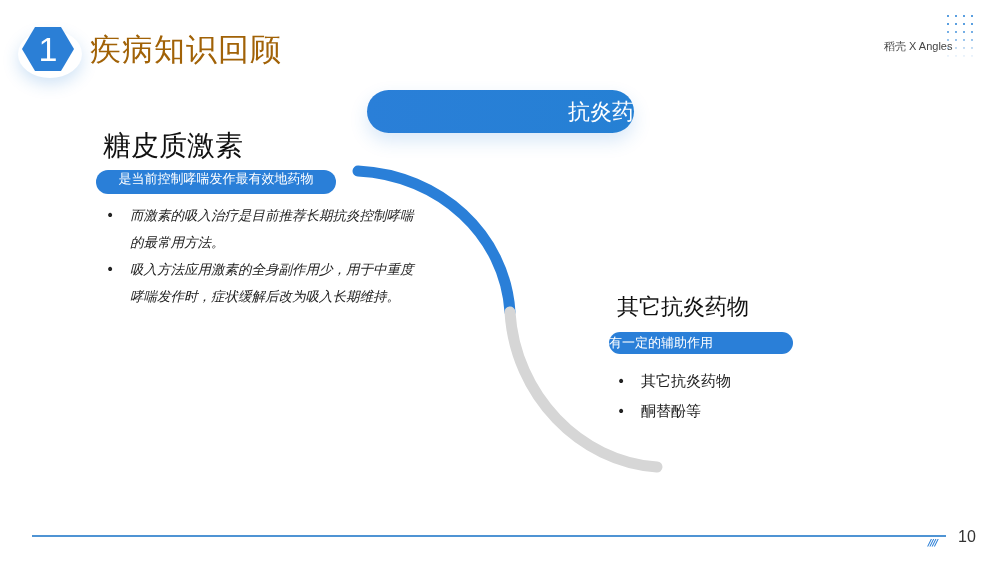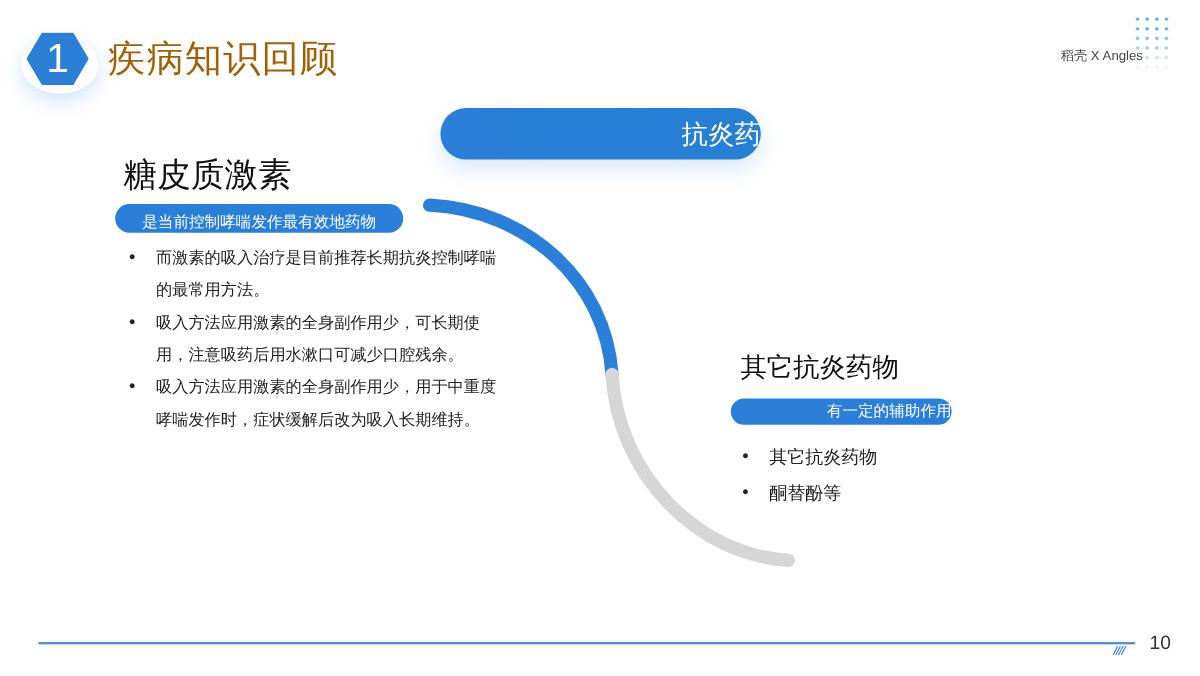--- a/index.html
+++ b/index.html
@@ -36,30 +36,30 @@
   .center-pill {
     position: absolute; left: 367px; top: 90px; width: 267px; height: 43px;
     border-radius: 22px; background: linear-gradient(90deg, #2a7fd8, #2580d4);
     box-shadow: 0 8px 18px rgba(43,127,214,0.18);
     color: #fff; font-size: 22px; display: flex; align-items: center; justify-content: flex-end;
   }
 
   .left-title { position: absolute; left: 103px; top: 128px; font-size: 28px; color: #111; line-height: 36px; }
   .left-tag {
     position: absolute; left: 96px; top: 170px; width: 240px; height: 24px; border-radius: 12px;
-    background: #2a7fd8; color: #fff; font-size: 13px; display: flex; align-items: flex-end; justify-content: center;
+    background: #2a7fd8; color: #fff; font-size: 13px; display: flex; align-items: flex-start; justify-content: center;
   }
   .left-list { position: absolute; left: 106px; top: 202px; width: 310px; list-style: none; }
-  .left-list li { position: relative; padding-left: 24px; font-size: 13.5px; line-height: 27px; color: #222; }
+  .left-list li { position: relative; padding-left: 24px; font-size: 13.5px; line-height: 27px; color: #222; font-style: italic; }
   .left-list li::before { content: "•"; position: absolute; left: 0; top: 0; font-size: 14px; }
 
   .right-title { position: absolute; left: 617px; top: 290px; font-size: 22px; color: #111; line-height: 34px; }
   .right-tag {
     position: absolute; left: 609px; top: 332px; width: 184px; height: 22px; border-radius: 11px;
-    background: #2a7fd8; color: #fff; font-size: 13px; display: flex; align-items: center; justify-content: flex-end;
+    background: #2a7fd8; color: #fff; font-size: 13px; display: flex; align-items: center; justify-content: flex-start;
   }
   .right-list { position: absolute; left: 617px; top: 367px; list-style: none; }
   .right-list li { position: relative; padding-left: 24px; font-size: 15px; line-height: 29.5px; color: #222; }
   .right-list li::before { content: "•"; position: absolute; left: 0; top: 0; font-size: 14px; }
 
   .arc { position: absolute; left: 0; top: 0; width: 1000px; height: 563px; pointer-events: none; }
 
   .footer-line { position: absolute; left: 32px; top: 535px; width: 914px; height: 2px; background: #4f94d4; }
   .footer-mark { position: absolute; left: 928px; top: 538px; font-size: 9px; color: #2b7fd6; font-weight: bold; letter-spacing: -1px; font-style: italic; }
   .page-num { position: absolute; left: 958px; top: 528px; font-size: 16px; color: #333; font-family: "Liberation Sans", sans-serif; }
@@ -83,21 +83,20 @@
 <div class="center-pill">
   <span>抗炎药</span>
 </div>
 
 <div class="left-title">糖皮质激素</div>
 <div class="left-tag">
   <span>是当前控制哮喘发作最有效地药物</span>
 </div>
 <ul class="left-list">
   <li>而激素的吸入治疗是目前推荐长期抗炎控制哮喘的最常用方法。</li>
-  <li>吸入方法应用激素的全身副作用少，可长期使用，注意吸药后用水漱口可减少口腔残余。</li>
   <li>吸入方法应用激素的全身副作用少，用于中重度哮喘发作时，症状缓解后改为吸入长期维持。</li>
 </ul>
 
 <div class="right-title">其它抗炎药物</div>
 <div class="right-tag">
   <span>有一定的辅助作用</span>
 </div>
 <ul class="right-list">
   <li>其它抗炎药物</li>
   <li>酮替酚等</li>

